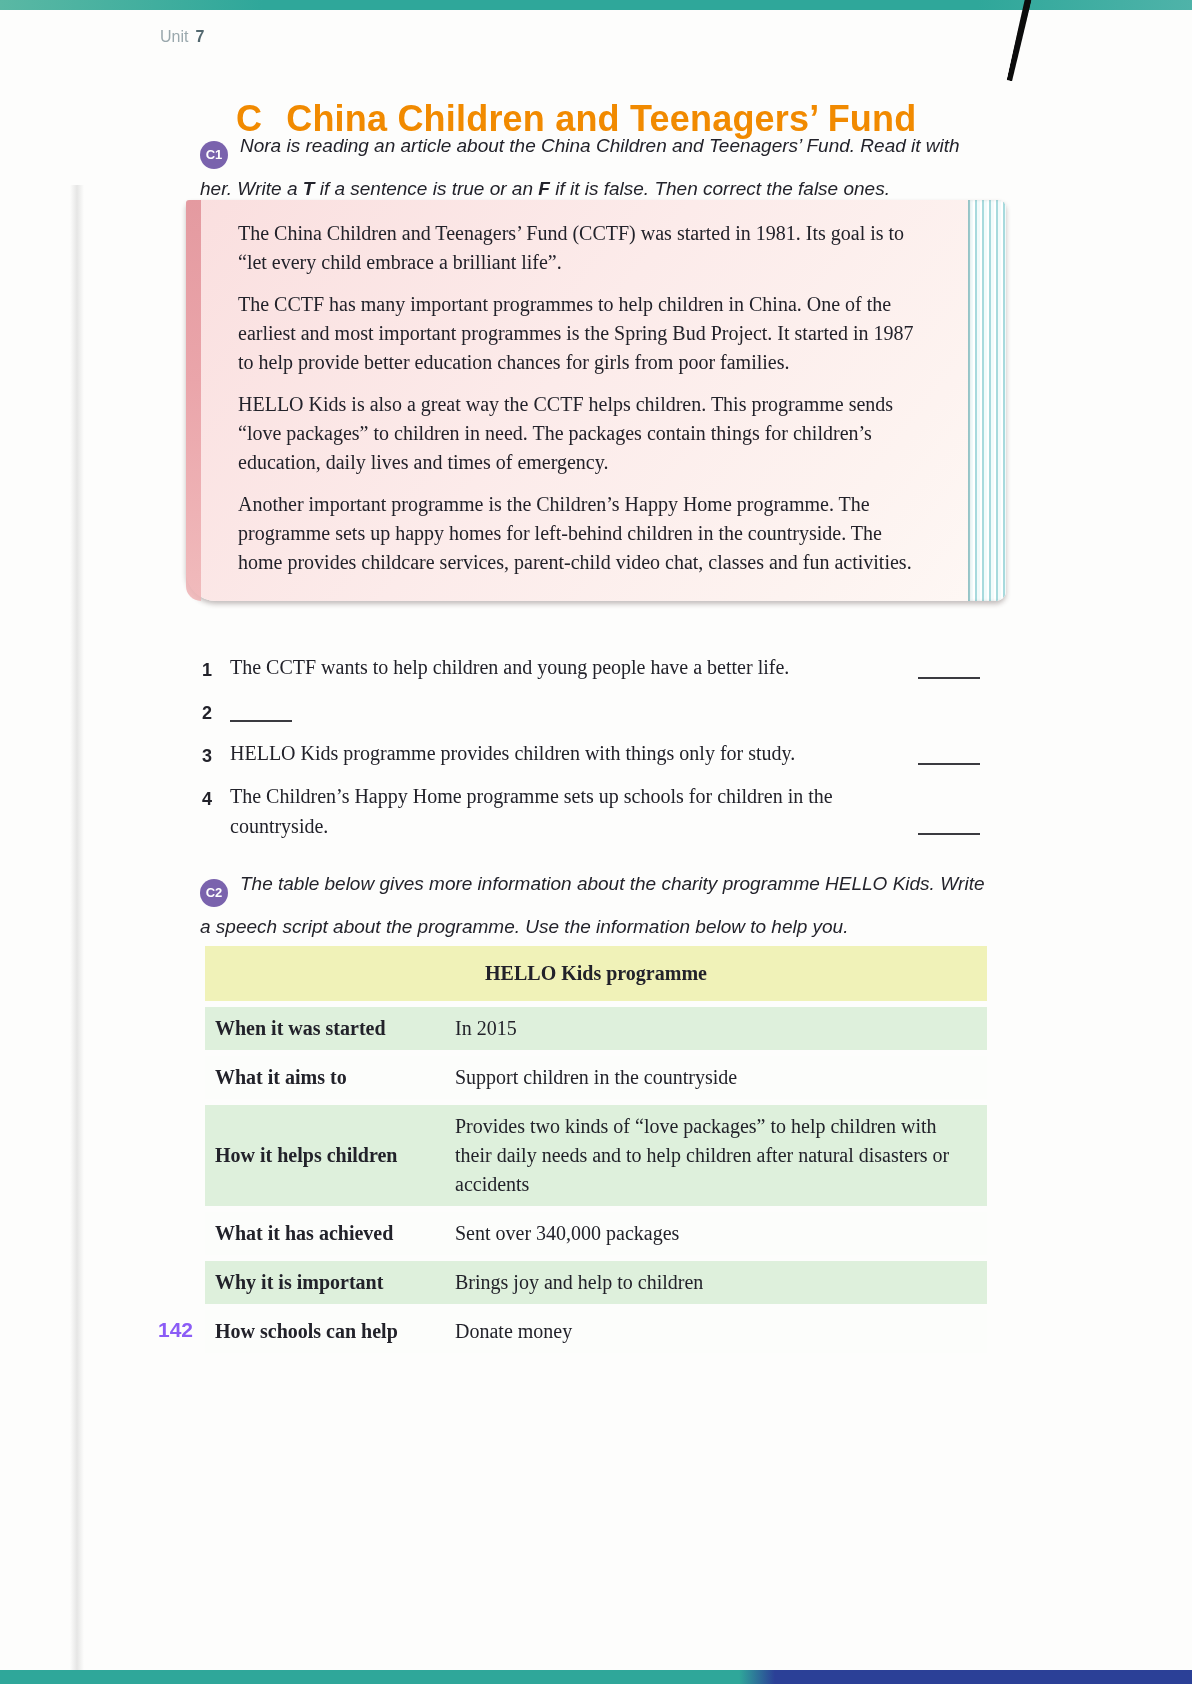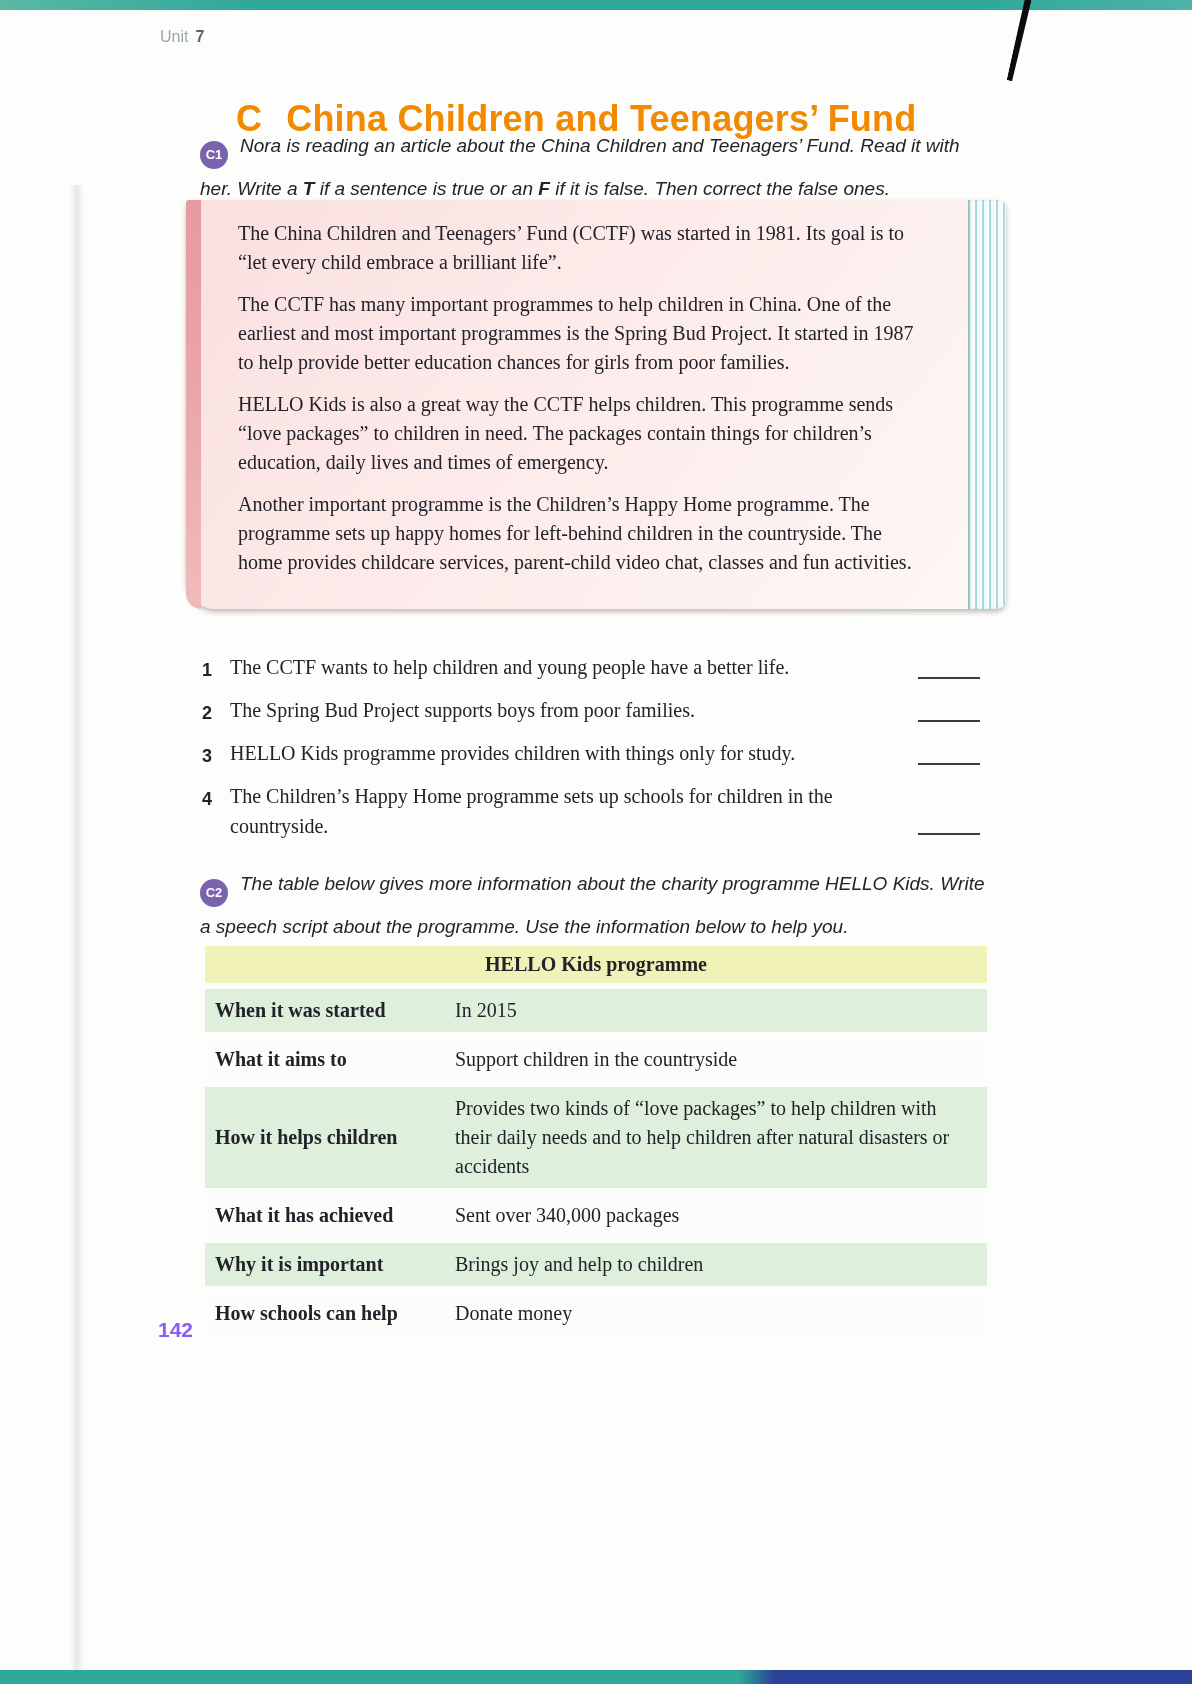--- a/index.html
+++ b/index.html
@@ -47,21 +47,21 @@
     display: inline-flex; align-items: center; justify-content: center;
     width: 28px; height: 28px; border-radius: 50%;
     background: var(--badge-purple, #7a63ad); color: #fff;
     font-style: normal; font-weight: 700; font-size: 13px;
     margin-right: 12px; vertical-align: -7px;
   }
 
   
   .passage {
     position: absolute; left: 186px; top: 200px; width: 820px;
-    padding: 19px 78px 32px 52px;
+    padding: 19px 78px 24px 52px;
     background: linear-gradient(128deg, #fadfdf 0%, #fcebea 45%, #fdf3f0 80%, #fef8f5 100%);
     border-radius: 6px 8px 10px 30px;
     box-shadow: 0 3px 5px rgba(60,40,40,0.30);
   }
   .passage-spine {
     position: absolute; left: 0; top: 0; bottom: 0; width: 15px;
     border-radius: 6px 0 0 30px;
     background: linear-gradient(180deg, #e08e95 0%, #e79aa0 45%, #efb3b5 100%);
     opacity: 0.85;
   }
@@ -81,21 +81,21 @@
   .questions { position: absolute; left: 202px; top: 652px; width: 778px; }
   .question { display: flex; margin-bottom: 10px; font-family: "Liberation Serif", serif; font-size: 20px; line-height: 30px; }
   .q-num { width: 28px; flex-shrink: 0; font-family: "Liberation Sans", sans-serif; font-weight: 700; font-size: 18px; padding-top: 3px; }
   .q-text { flex: 1; padding-right: 20px; }
   .q-blank { width: 62px; flex-shrink: 0; border-bottom: 2px solid #3a3a40; align-self: flex-end; margin-bottom: 6px; }
 
   
   .info-table { position: absolute; left: 205px; top: 946px; width: 782px; font-family: "Liberation Serif", serif; font-size: 20px; }
   .t-header {
     background: var(--table-yellow, #f0f2b8); text-align: center; font-weight: 700;
-    padding: 7px 0; margin-bottom: 6px;
+    padding: 16px 0; margin-bottom: 6px;
   }
   .t-row { display: flex; align-items: center; margin-bottom: 6px; padding: 7px 14px 7px 10px; }
   .t-row.green { background: var(--table-green, #def0dc); }
   .t-row.white { background: #fcfdfb; }
   .t-label { width: 240px; flex-shrink: 0; font-weight: 700; }
   .t-value { flex: 1; line-height: 29px; }
 
   .page-number { position: absolute; left: 158px; top: 1318px; font-weight: 700; font-size: 21px; color: #8b5cf6; }
 </style>
 </head>
@@ -129,21 +129,20 @@
   </div>
 
   <div class="questions">
     <div class="question">
       <span class="q-num">1</span>
       <span class="q-text">The CCTF wants to help children and young people have a better life.</span>
       <span class="q-blank"></span>
     </div>
     <div class="question">
       <span class="q-num">2</span>
-      <span class="q-text">The Spring Bud Project supports boys from poor families.</span>
       <span class="q-blank"></span>
     </div>
     <div class="question">
       <span class="q-num">3</span>
       <span class="q-text">HELLO Kids programme provides children with things only for study.</span>
       <span class="q-blank"></span>
     </div>
     <div class="question">
       <span class="q-num">4</span>
       <span class="q-text">The Children’s Happy Home programme sets up schools for children in the countryside.</span>

